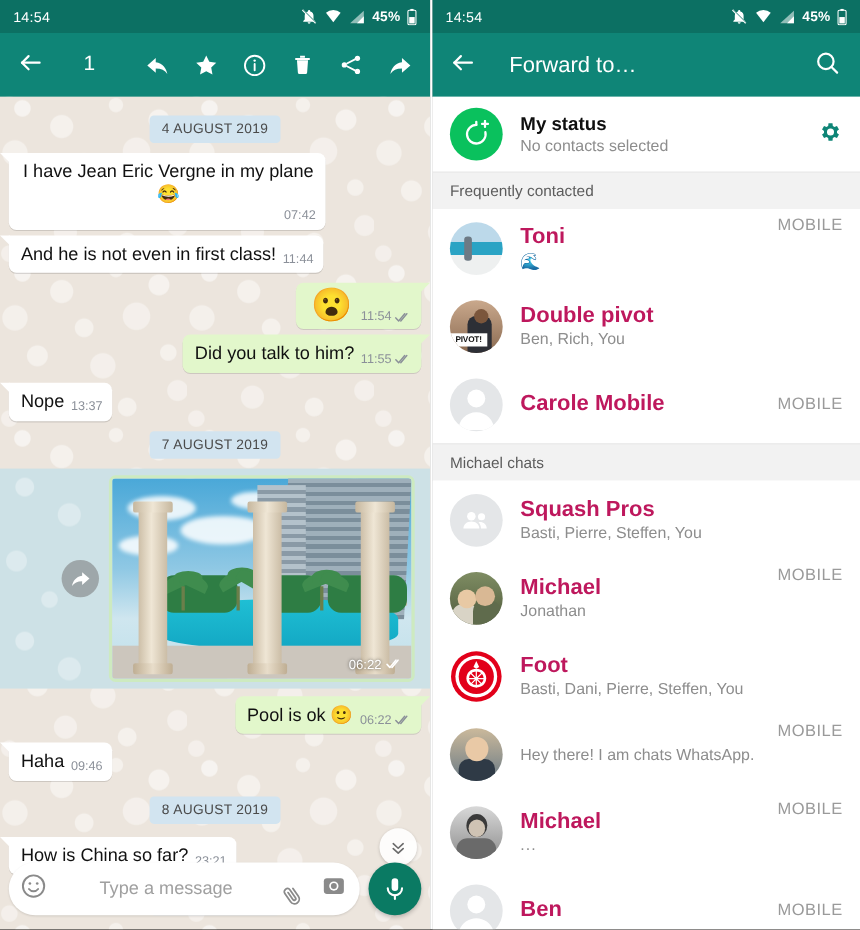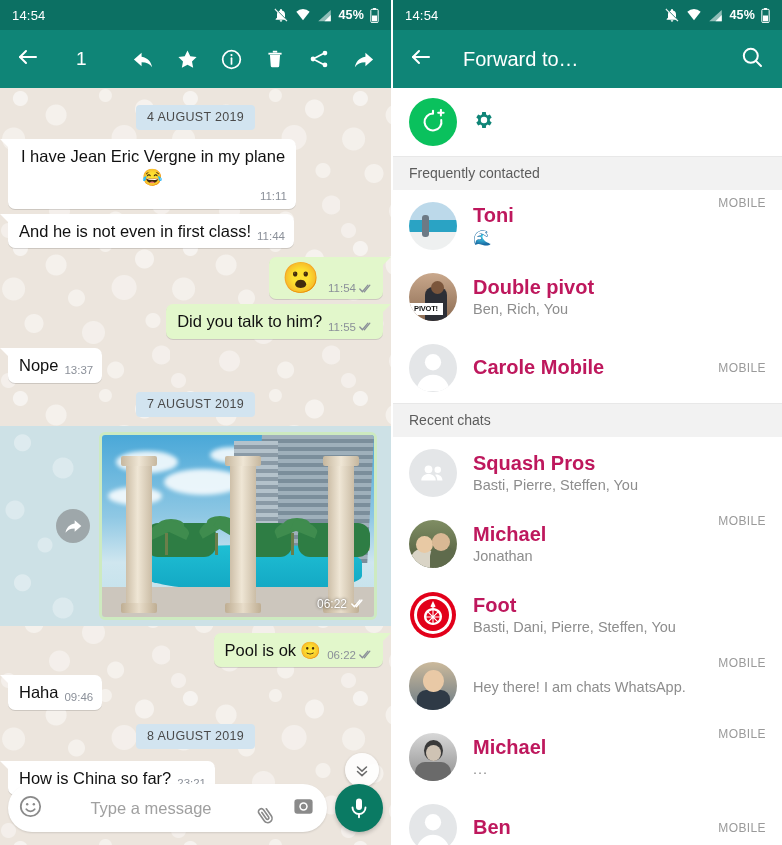--- a/index.html
+++ b/index.html
@@ -201,21 +201,21 @@
     background: #f2f2f2; color: #5c5c5c; font-size: 14px;
     padding: 8px 16px 9px; border-top: 1px solid #e8e8e8;
   }
 
   .contact-row { display: flex; align-items: center; height: 71px; padding: 0 16px; gap: 16px; background:#fff; }
   .avatar { width: 48px; height: 48px; border-radius: 50%; flex: 0 0 48px; overflow: hidden; position: relative; }
   .av-default { background: #e4e6e8; display: flex; align-items: center; justify-content: center; }
   .c-text { flex: 1; min-width: 0; }
   .c-name { font-size: 20px; font-weight: bold; color: #be185d; }
   .c-sub { font-size: 14.5px; color: #8d8d8d; margin-top: 2px; white-space: nowrap; overflow: hidden; text-overflow: ellipsis; }
-  .c-tag { font-size: 12px; color: #9a9a9a; letter-spacing: .4px; flex: 0 0 auto; align-self: flex-start; margin-top: 6px; }
+  .c-tag { font-size: 15px; color: #9a9a9a; letter-spacing: .4px; flex: 0 0 auto; align-self: flex-start; margin-top: 6px; }
 
   
   .av-beach { background: linear-gradient(#bcd9ea 0 38%, #2aa3c4 38% 62%, #eef0f0 62% 100%); }
   .av-beach::after { content:""; position:absolute; left:13px; top:13px; width:7px; height:22px; background:#6d7a85; border-radius:3px; }
   .av-pivot { background: linear-gradient(#c9a88c, #8b6b52); }
   .av-pivot .pv-body { position:absolute; left:16px; top:14px; width:22px; height:34px; background:#2d2f36; border-radius:8px 8px 0 0; }
   .av-pivot .pv-head { position:absolute; left:22px; top:8px; width:13px; height:13px; border-radius:50%; background:#7b563c; }
   .av-pivot .pv-cap { position:absolute; left:0; bottom:6px; width:34px; height:12px; background:#fff; display:flex; align-items:center; justify-content:center; font-size:7.5px; font-weight:bold; color:#111; letter-spacing:-.2px; }
   .av-couple { background: linear-gradient(#7f8d63, #4f5a3c); }
   .av-couple .p1 { position:absolute; left:7px; top:16px; width:17px; height:17px; border-radius:50%; background:#e8c9a4; }
@@ -324,21 +324,21 @@
       <div class="chat-scroll">
 
         <div class="datechip-row">
           <span class="datechip">4 AUGUST 2019</span>
         </div>
 
         <div class="row in">
           <div class="bubble in wrapmeta" style="max-width:288px;">
             <span class="btext">I have Jean Eric Vergne in my plane 😂</span>
             <span class="bmeta">
-              <span>11:11</span>
+              <span>07:42</span>
             </span>
           </div>
         </div>
 
         <div class="row in">
           <div class="bubble in">
             <span class="btext">And he is not even in first class!</span>
             <span class="bmeta">
               <span>11:44</span>
             </span>
@@ -584,20 +584,24 @@
 
       <div class="status-row">
         <span class="status-av">
           <svg width="26" height="26" viewBox="0 0 24 24" fill="none" stroke="#fff" stroke-width="1.9" stroke-linecap="round">
               <path d="M12 4.2a7.8 7.8 0 1 0 7.6 6"></path>
               <path d="M12 4.2V1.6"></path>
               <path d="M16.8 3.4h5"></path>
               <path d="M19.3 .9v5"></path>
             </svg>
         </span>
+        <span class="status-txt">
+          <span class="status-title" style="display:block;">My status</span>
+          <span class="status-sub" style="display:block;">No contacts selected</span>
+        </span>
         <span>
           <svg width="22" height="22" viewBox="0 0 24 24" fill="#0f8577">
               <path d="M19.4 13a7.8 7.8 0 0 0 0-2l2-1.6-2-3.4-2.4 1a7.6 7.6 0 0 0-1.7-1L15 3.4h-4l-.3 2.6c-.6.2-1.2.6-1.7 1l-2.4-1-2 3.4L6.6 11a7.8 7.8 0 0 0 0 2l-2 1.6 2 3.4 2.4-1c.5.4 1.1.8 1.7 1l.3 2.6h4l.3-2.6c.6-.2 1.2-.6 1.7-1l2.4 1 2-3.4zM13 15.5a3.5 3.5 0 1 1 0-7 3.5 3.5 0 0 1 0 7z" transform="translate(-1,0)"></path>
             </svg>
         </span>
       </div>
 
       <div class="section-hdr">Frequently contacted</div>
 
       <div class="contact-row">
@@ -628,21 +632,21 @@
               <circle cx="24" cy="18" r="8.5"></circle>
               <path d="M7 48c0-9.4 7.6-17 17-17s17 7.6 17 17z"></path>
             </svg>
         </span>
         <span class="c-text">
           <span class="c-name" style="display:block;">Carole Mobile</span>
         </span>
         <span class="c-tag" style="margin-top:0;align-self:center;">MOBILE</span>
       </div>
 
-      <div class="section-hdr">Recent chats</div>
+      <div class="section-hdr">Michael chats</div>
 
       <div class="contact-row">
         <span class="avatar av-default">
           <svg width="30" height="30" viewBox="0 0 24 24" fill="#fff">
               <circle cx="8.4" cy="9" r="3.1"></circle>
               <circle cx="15.8" cy="9.4" r="2.6"></circle>
               <path d="M2.6 18c0-3.2 2.6-5.2 5.8-5.2s5.8 2 5.8 5.2z"></path>
               <path d="M14.6 13.2c2.7 0 5 1.8 5 4.8h-4.2c0-1.9-.7-3.5-1.8-4.6z"></path>
             </svg>
         </span>

